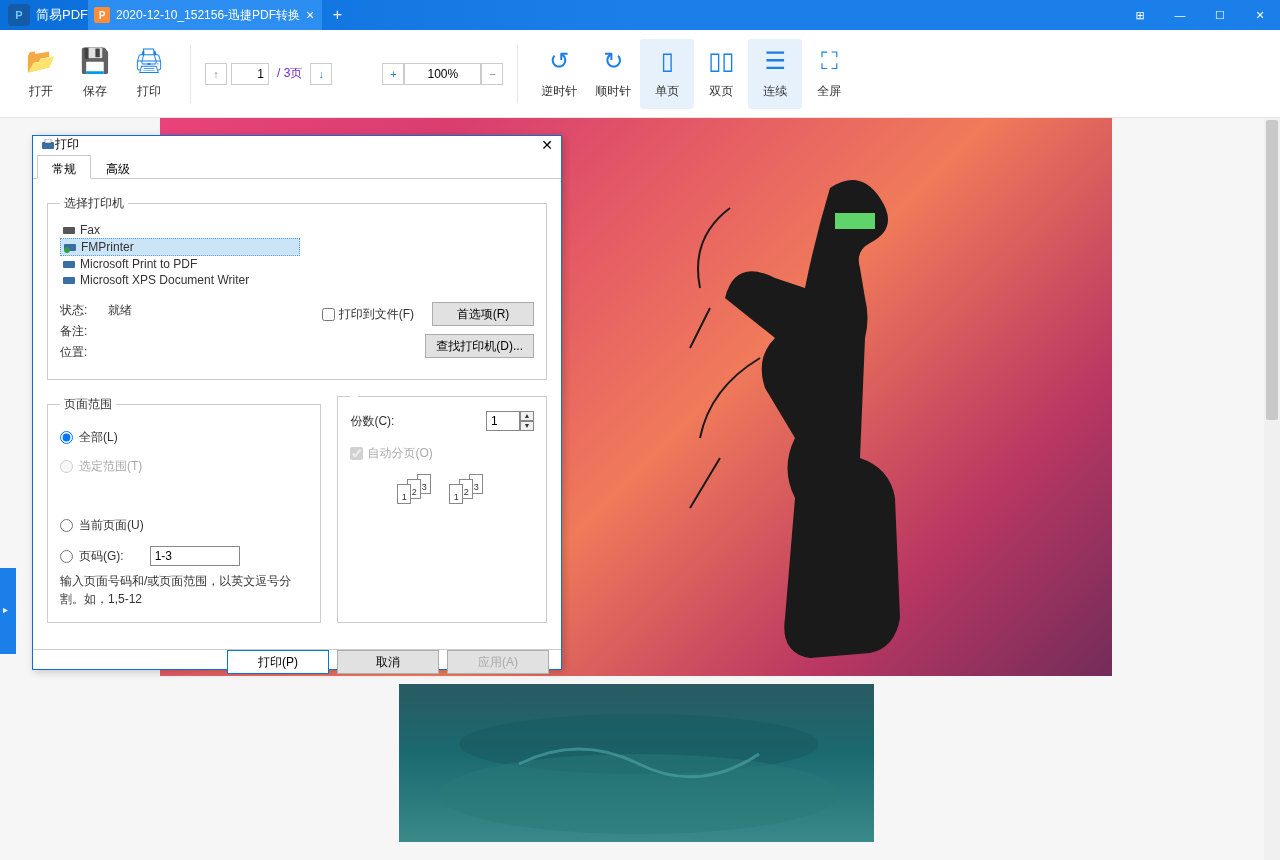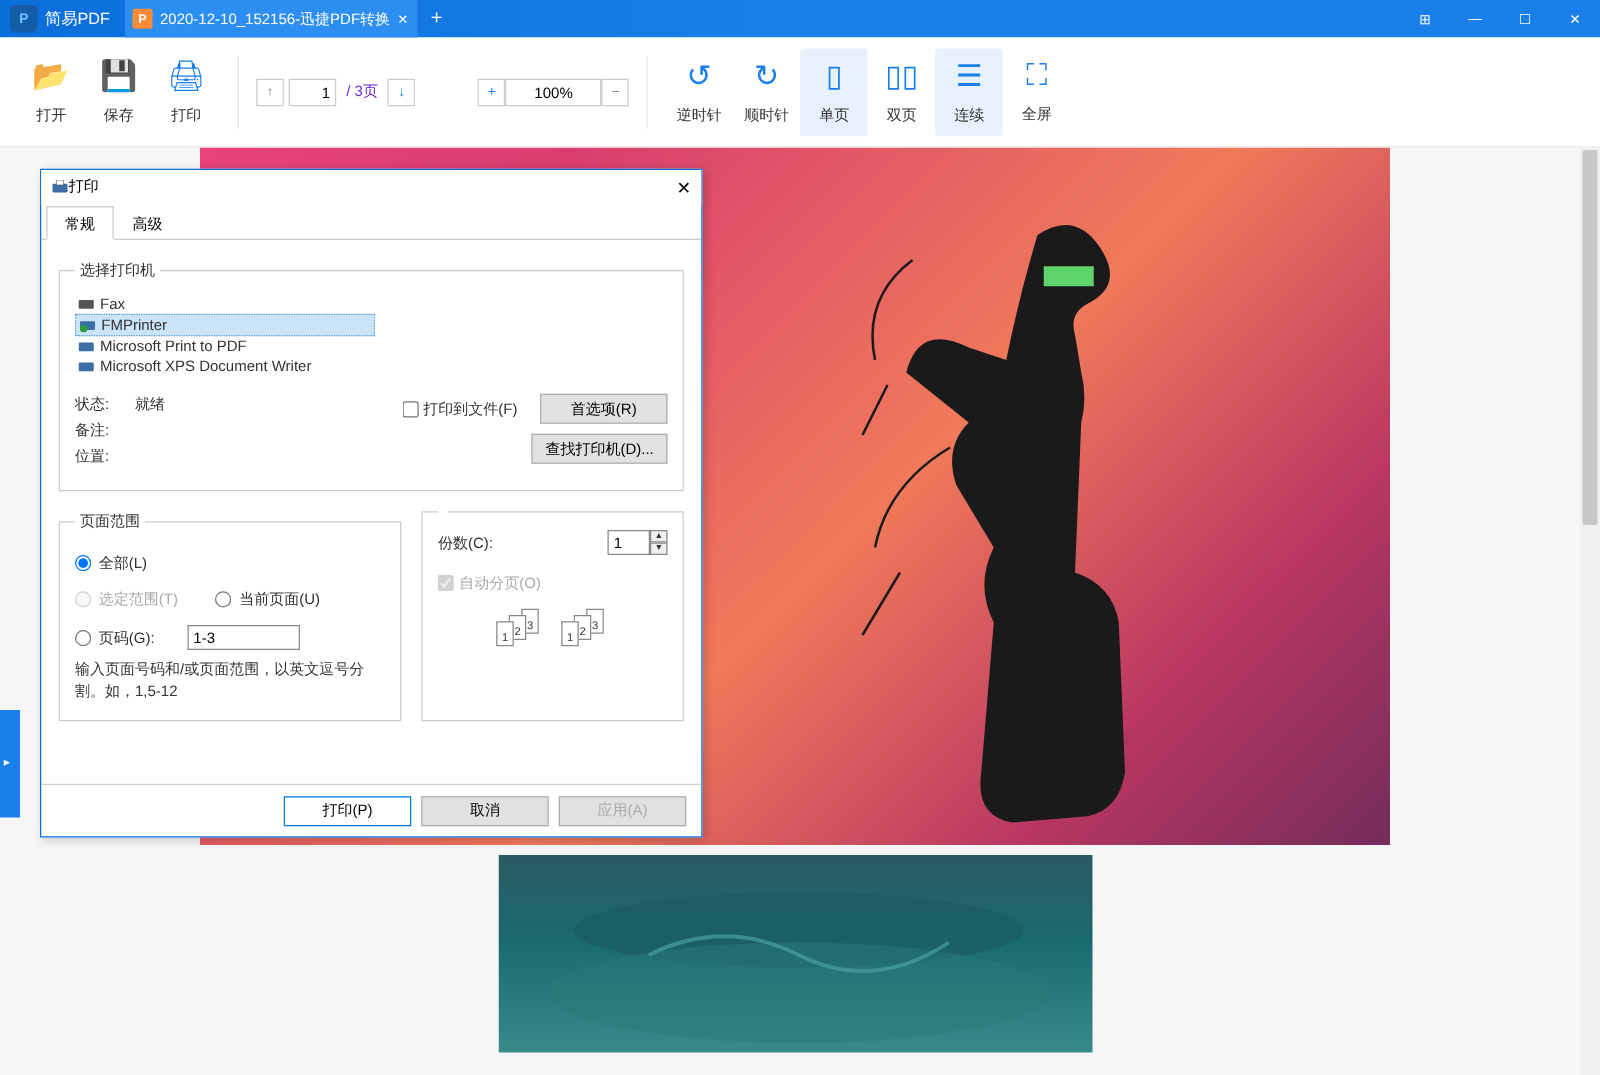--- a/index.html
+++ b/index.html
@@ -1,21 +1,21 @@
 <!DOCTYPE html>
 <html><head>
 <meta charset="utf-8">
 <style>
 * { box-sizing: border-box; margin: 0; padding: 0; font-family: "Microsoft YaHei", Arial, sans-serif; }
 html, body { width: 1280px; height: 860px; overflow: hidden; background: #fff; }
 
 
 .titlebar { height: 30px; background: linear-gradient(to right, #0a6edb, #1a7fe8, #1a7fe8); display: flex; align-items: center; color: #fff; font-size: 12px; }
 .titlebar .logo { width: 22px; height: 22px; background: #145ca8; border-radius: 4px; margin: 0 6px 0 8px; display: flex; align-items: center; justify-content: center; font-size: 11px; color: #6ec7ff; font-weight: bold; }
-.titlebar .app-title { padding-right: 12px; font-size: 13px; }
+.titlebar .app-title { padding-right: 0; font-size: 13px; }
 .titlebar .tab { height: 30px; background: #2b8ef0; display: flex; align-items: center; padding: 0 8px 0 6px; font-size: 12px; gap: 6px; }
 .titlebar .tab-icon { width: 16px; height: 16px; background: #ff8c3a; border-radius: 2px; display: flex; align-items: center; justify-content: center; color: #fff; font-size: 10px; font-weight: bold; }
 .titlebar .tab-close { font-size: 14px; cursor: pointer; }
 .titlebar .add-tab { width: 30px; text-align: center; font-size: 16px; cursor: pointer; }
 .titlebar .spacer { flex: 1; }
 .titlebar .win-btn { width: 40px; text-align: center; font-size: 11px; cursor: pointer; }
 
 
 .toolbar { height: 88px; background: #fff; border-bottom: 1px solid #e5e5e5; display: flex; align-items: center; padding: 0 14px; gap: 0; }
 .tool-btn { display: flex; flex-direction: column; align-items: center; justify-content: center; width: 54px; height: 70px; cursor: pointer; font-size: 12px; color: #333; gap: 8px; border-radius: 3px; }
@@ -66,21 +66,21 @@
 .right-col { position: absolute; right: 0; top: 0; display: flex; flex-direction: column; align-items: flex-end; gap: 8px; }
 .chk { display: flex; align-items: center; gap: 4px; }
 .chk input { width: 13px; height: 13px; }
 .win-btn2 { min-width: 102px; height: 24px; border: 1px solid #adadad; background: #e1e1e1; font-size: 12px; cursor: pointer; padding: 0 10px; }
 
 .range-copies { display: flex; gap: 16px; }
 .range-copies fieldset { flex: 1; }
 .radio-row { display: flex; align-items: center; gap: 6px; margin: 6px 0; font-size: 12px; }
 .radio-row input[type=radio] { width: 13px; height: 13px; }
 .radio-row.disabled { color: #aaa; }
-.radio-grid { display: flex; gap: 30px; }
+.radio-grid { display: flex; gap: 30px; flex-direction: column; }
 .page-range-input { width: 90px; height: 20px; border: 1px solid #888; padding: 0 4px; font-size: 12px; margin-left: 20px; }
 .hint { font-size: 12px; color: #333; margin-top: 6px; line-height: 1.5; }
 .copies-row { display: flex; align-items: center; justify-content: space-between; margin: 4px 0 14px; }
 .spinner { display: flex; align-items: center; }
 .spinner input { width: 34px; height: 20px; border: 1px solid #888; padding: 0 4px; font-size: 12px; }
 .spinner-btns { display: flex; flex-direction: column; }
 .spinner-btns span { width: 14px; height: 10px; border: 1px solid #888; font-size: 7px; line-height: 8px; text-align: center; cursor: pointer; background: #f0f0f0; }
 .chk.disabled { color: #aaa; }
 .collate-img { display: flex; gap: 14px; margin-top: 12px; justify-content: center; }
 .pages-stack { position: relative; width: 38px; height: 32px; }

